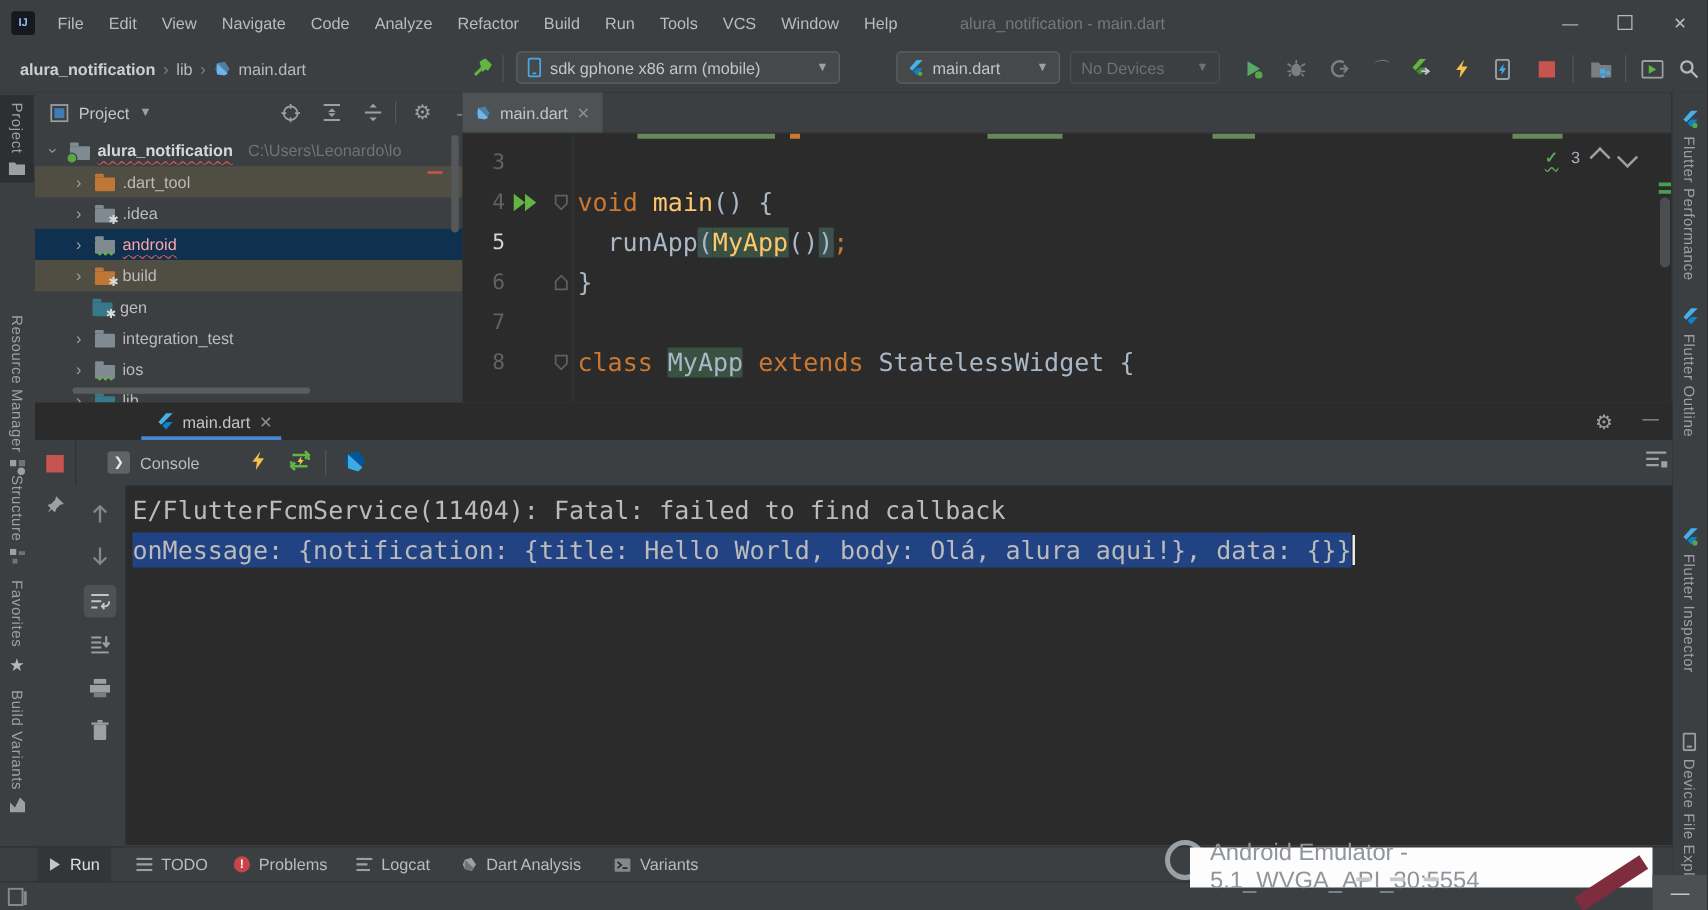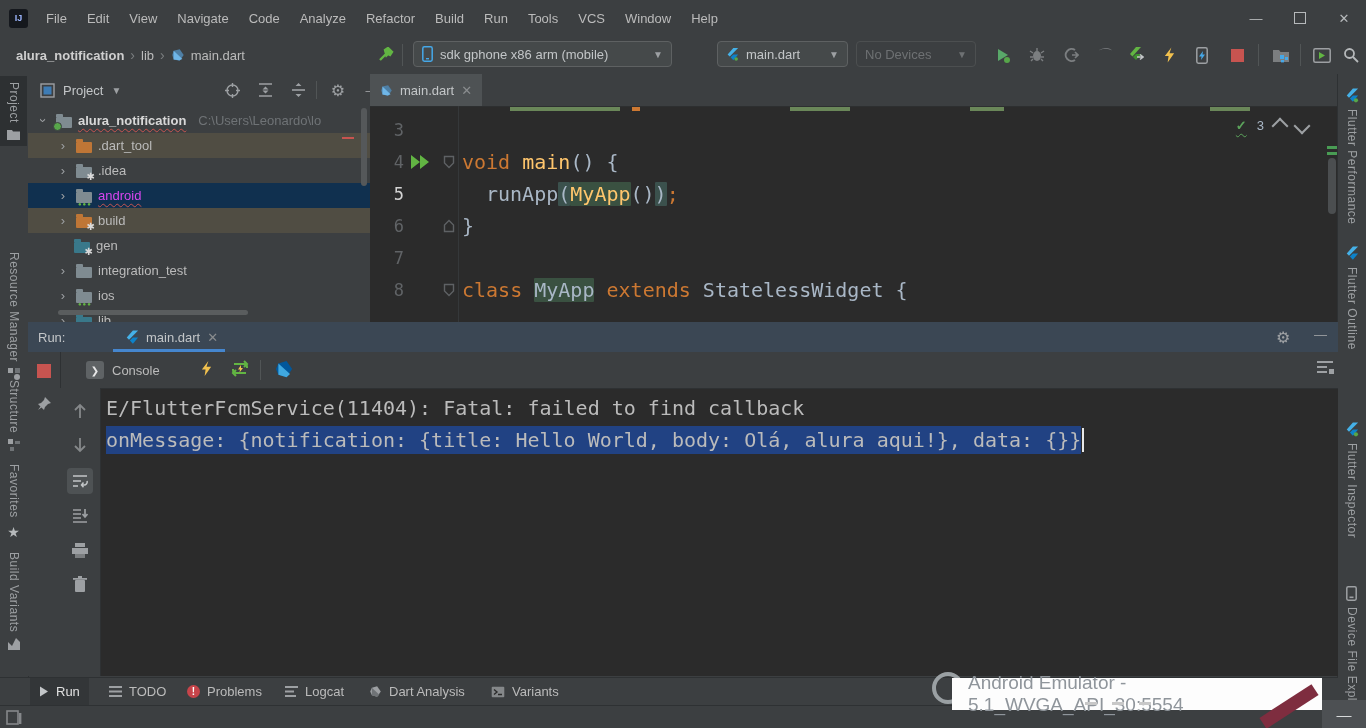--- a/index.html
+++ b/index.html
@@ -126,20 +126,21 @@
     <div class="menu-item">Navigate</div>
     <div class="menu-item">Code</div>
     <div class="menu-item">Analyze</div>
     <div class="menu-item">Refactor</div>
     <div class="menu-item">Build</div>
     <div class="menu-item">Run</div>
     <div class="menu-item">Tools</div>
     <div class="menu-item">VCS</div>
     <div class="menu-item">Window</div>
     <div class="menu-item">Help</div>
+    <div class="win-title">alura_notification - main.dart</div>
     <div class="winbtns">
       <div class="winbtn">—</div>
       <div class="winbtn">
           <span class="maxbox"></span>
         </div>
       <div class="winbtn">✕</div>
     </div>
   </div>
 
   <div class="toolbar">
@@ -349,21 +350,21 @@
       <span class="folder f-gray">
           <span class="badge gear8">✱</span>
         </span>
       <span>.idea</span>
     </div>
     <div class="trow navy" style="top:109px;padding-left:28px">
       <span class="chev">›</span>
       <span class="folder f-gray">
           <span class="badge dots3">●●●</span>
         </span>
-      <span class="squig" style="color:#d946ef">android</span>
+      <span class="squig" style="color:#fca5a5">android</span>
     </div>
     <div class="trow olive" style="top:134px;padding-left:28px">
       <span class="chev">›</span>
       <span class="folder f-orange">
           <span class="badge gear8">✱</span>
         </span>
       <span>build</span>
     </div>
     <div class="trow" style="top:159px;padding-left:46px">
       <span class="folder f-teal">
@@ -508,23 +509,20 @@
           <svg width="11" height="15" viewBox="0 0 11 15">
             <rect x="0.8" y="0.8" width="9.4" height="13.4" rx="1.4" fill="none" stroke="#9da0a3" stroke-width="1.5"></rect>
             <rect x="3.5" y="10.5" width="4" height="1.6" fill="#9da0a3"></rect>
           </svg>
         </span>
       <span class="vtext">Device File Explorer</span>
     </div>
   </div>
 
   <div class="runpanel">
-    <div class="rp-head">
-      <span style="margin-left:10px;color:#c3c6c8">Run:</span>
-    </div>
     <div class="rp-tab">
       <span>
           <svg width="14" height="15" viewBox="0 0 16 16">
             <path d="M9 0 L2 8 l2.6 2.6 L15 0Z" fill="#45b1e8"></path>
             <path d="M9 8 L5.6 11.4 9 15 l6-7Z" fill="#0d82c9"></path>
           </svg>
         </span>
       <span style="color:#c3c6c8">main.dart</span>
       <span style="color:#8a8d8f">✕</span>
     </div>

